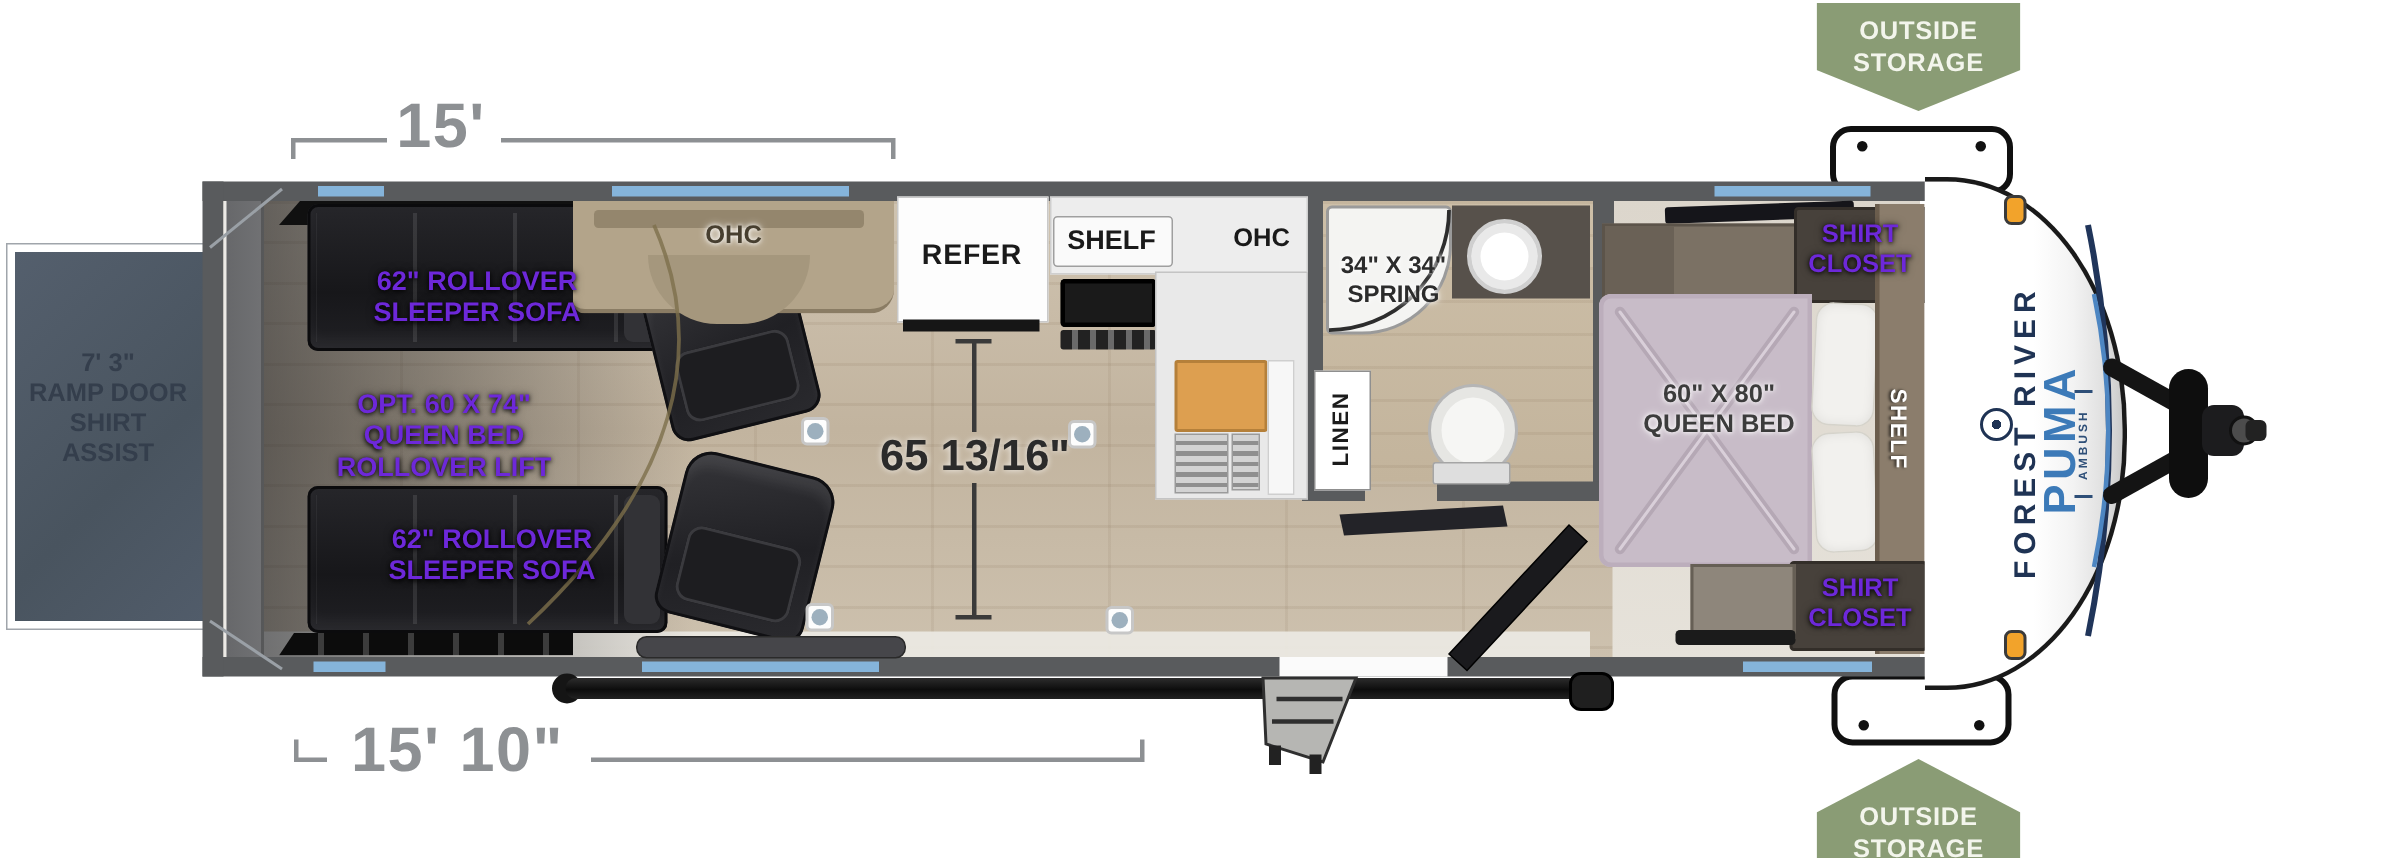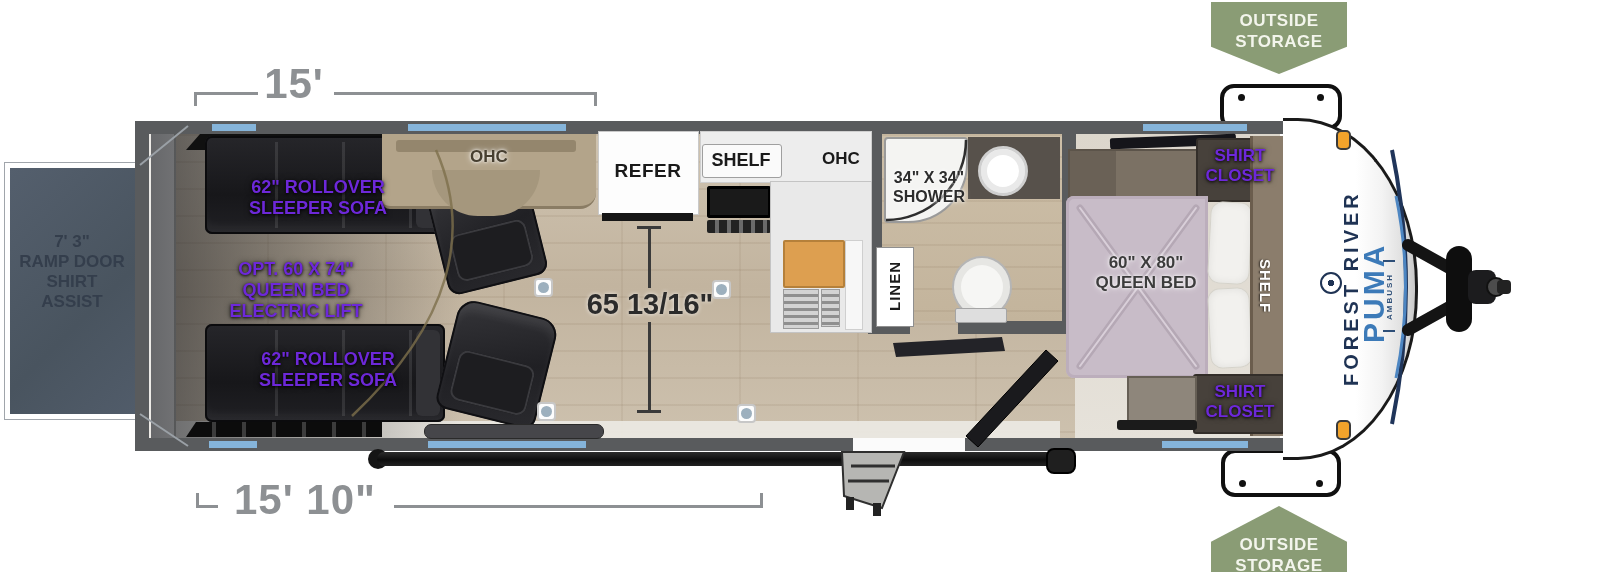--- a/index.html
+++ b/index.html
@@ -229,33 +229,33 @@
     <div>STORAGE</div>
   </div>
 
   <div class="abs lblW z50" style="left:238px;top:177px;width:160px;font-size:18px">
     <div>62" ROLLOVER</div>
     <div>SLEEPER SOFA</div>
   </div>
   <div class="abs lblW z50" style="left:215px;top:259px;width:162px;font-size:18px">
     <div>OPT. 60 X 74"</div>
     <div>QUEEN BED</div>
-    <div>ELECTRIC LIFT</div>
+    <div>ROLLOVER LIFT</div>
   </div>
   <div class="abs lblW z50" style="left:248px;top:349px;width:160px;font-size:18px">
     <div>62" ROLLOVER</div>
     <div>SLEEPER SOFA</div>
   </div>
   <div class="abs lblD z50" style="left:460px;top:147px;width:58px;font-size:17px;color:#473f30">OHC</div>
   <div class="abs z50" style="left:612px;top:160px;width:72px;font-size:19px;font-weight:800;color:#1a1a1a;text-align:center;letter-spacing:.5px">REFER</div>
   <div class="abs z50" style="left:706px;top:150px;width:70px;font-size:18px;font-weight:800;color:#1a1a1a;text-align:center">SHELF</div>
   <div class="abs z50" style="left:815px;top:149px;width:52px;font-size:17px;font-weight:800;color:#1a1a1a;text-align:center">OHC</div>
   <div class="abs lblD z50" style="left:885px;top:168px;width:88px;font-size:16px">
     <div>34" X 34"</div>
-    <div>SHOWER</div>
+    <div>SPRING</div>
   </div>
   <div class="abs vtx z50" style="left:876px;top:247px;width:36px;height:78px;font-size:15px;font-weight:800;color:#1b1b1b;letter-spacing:1px">LINEN</div>
   <div class="abs lblD z50" style="left:1074px;top:253px;width:144px;font-size:17px;color:#3c3c3c">
     <div>60" X 80"</div>
     <div>QUEEN BED</div>
   </div>
   <div class="abs lblW z50" style="left:1196px;top:146px;width:88px;font-size:17px">
     <div>SHIRT</div>
     <div>CLOSET</div>
   </div>

